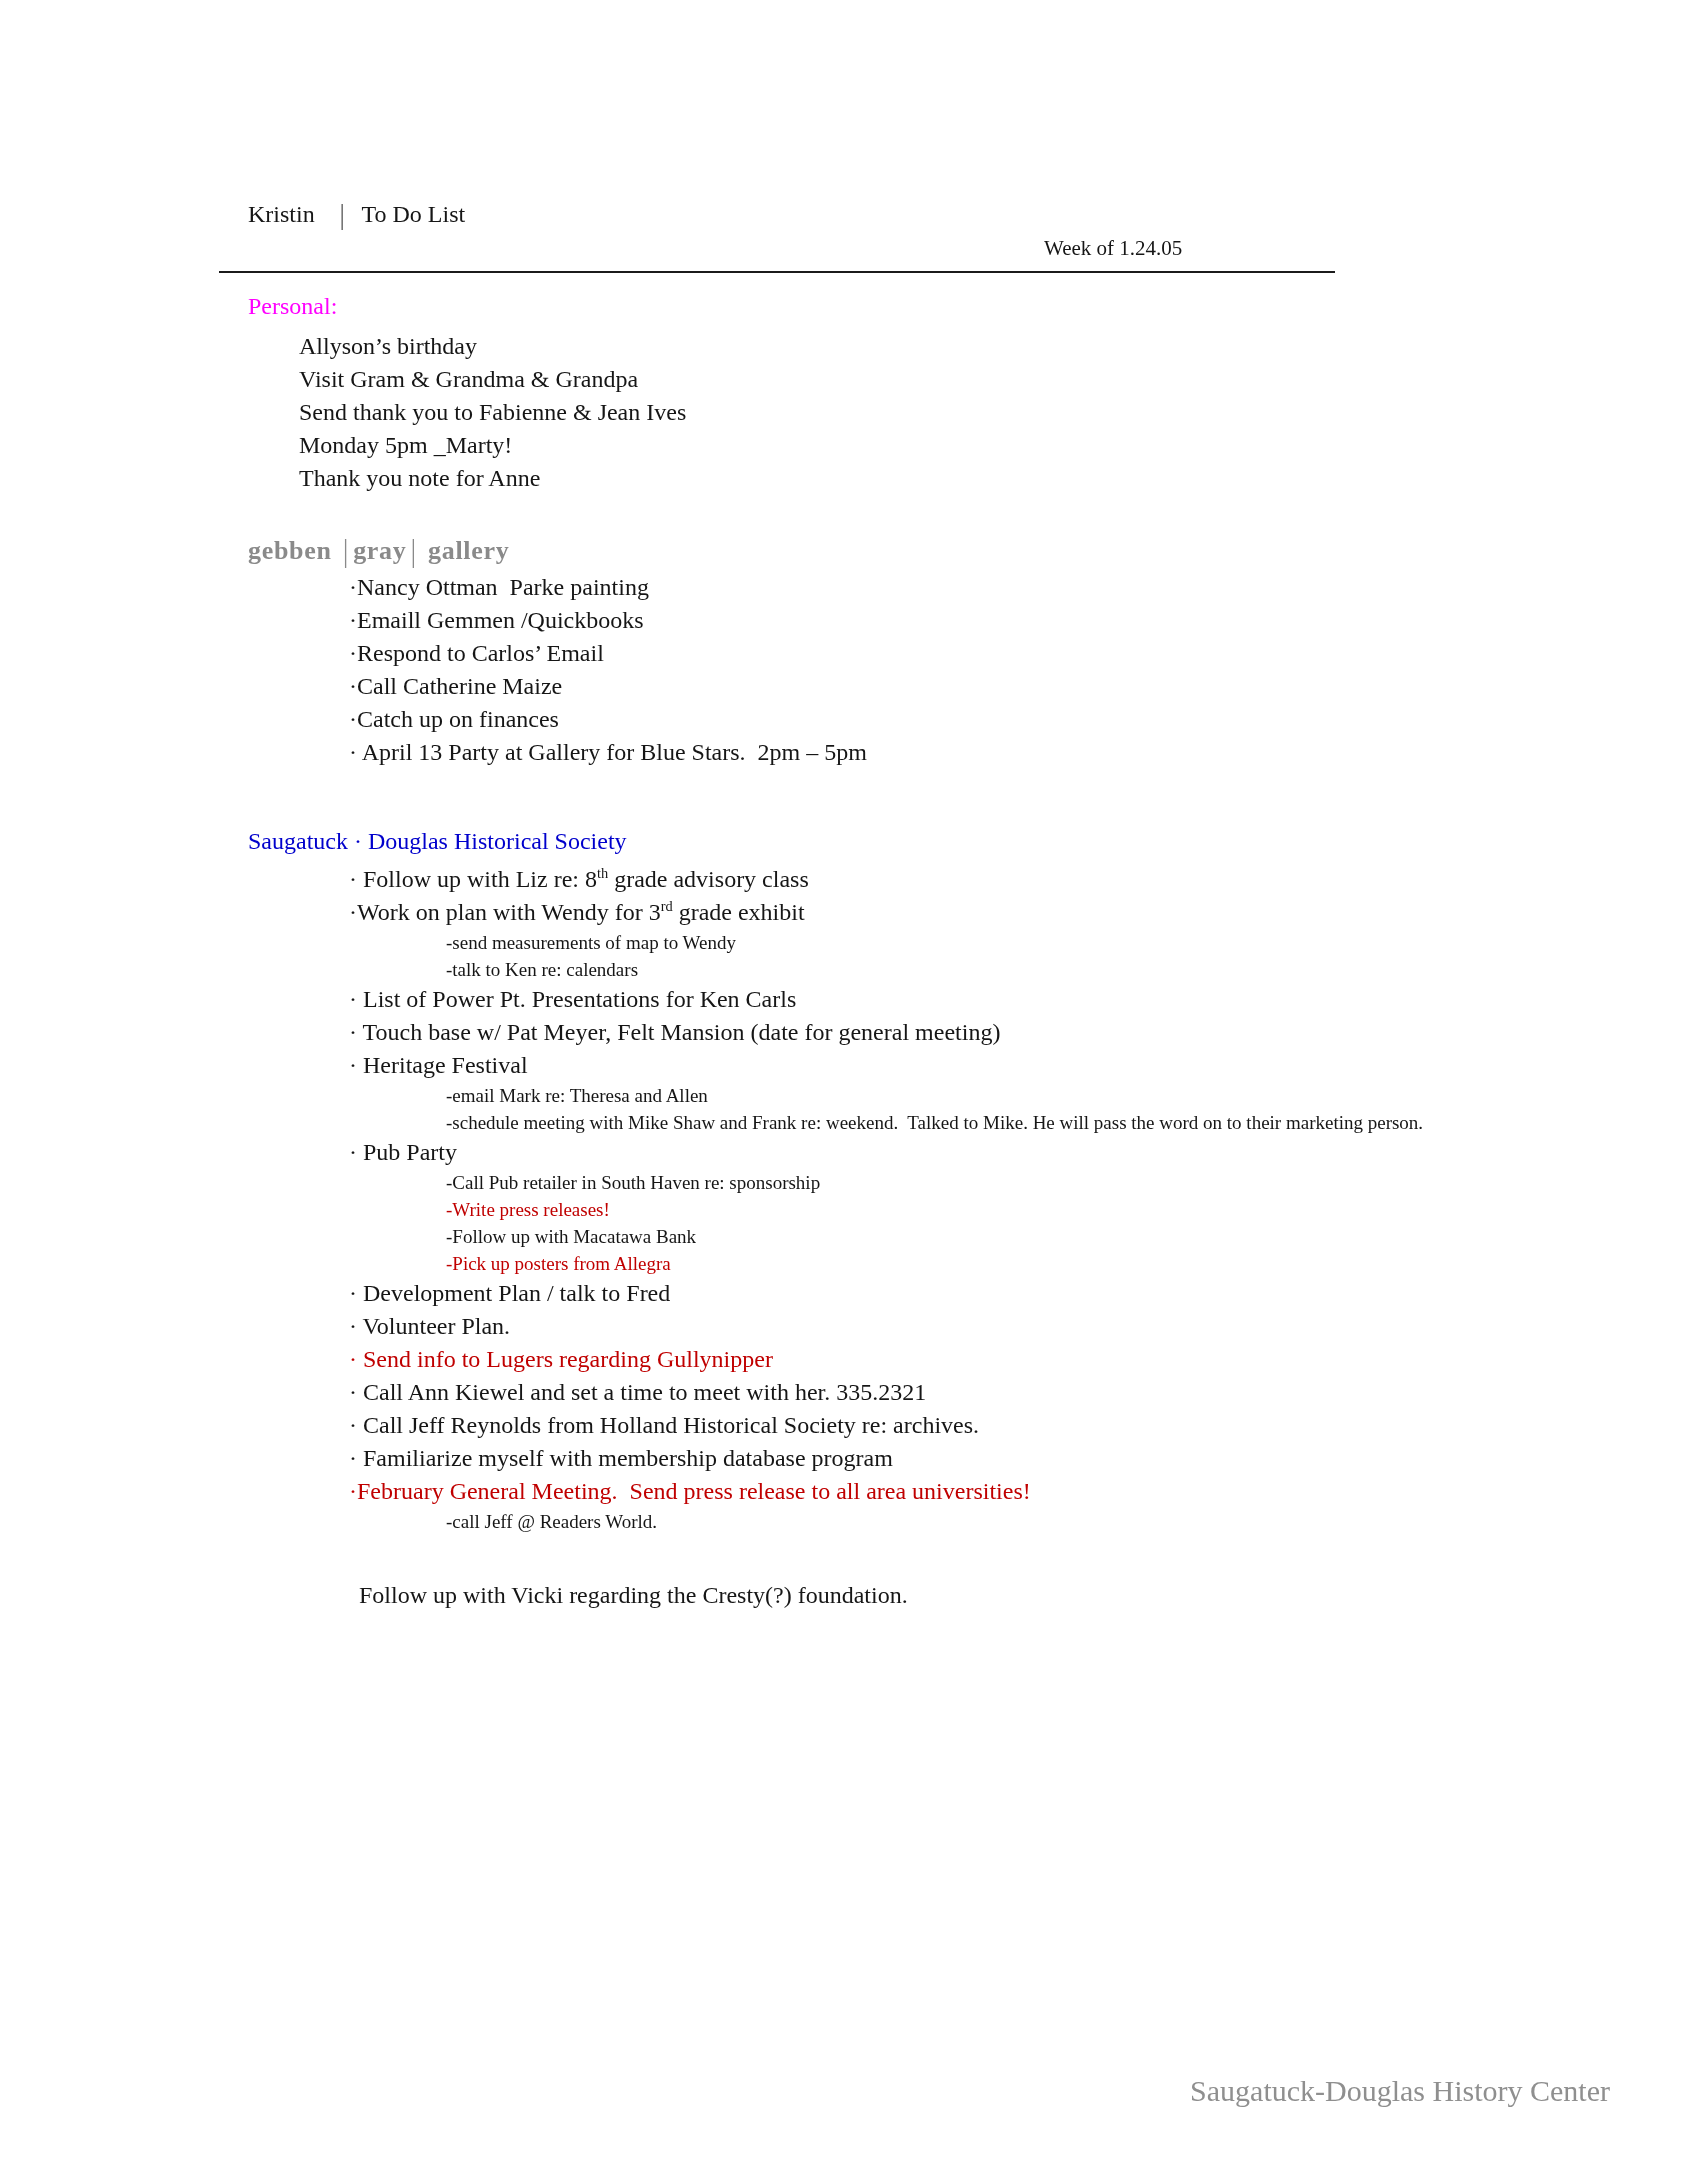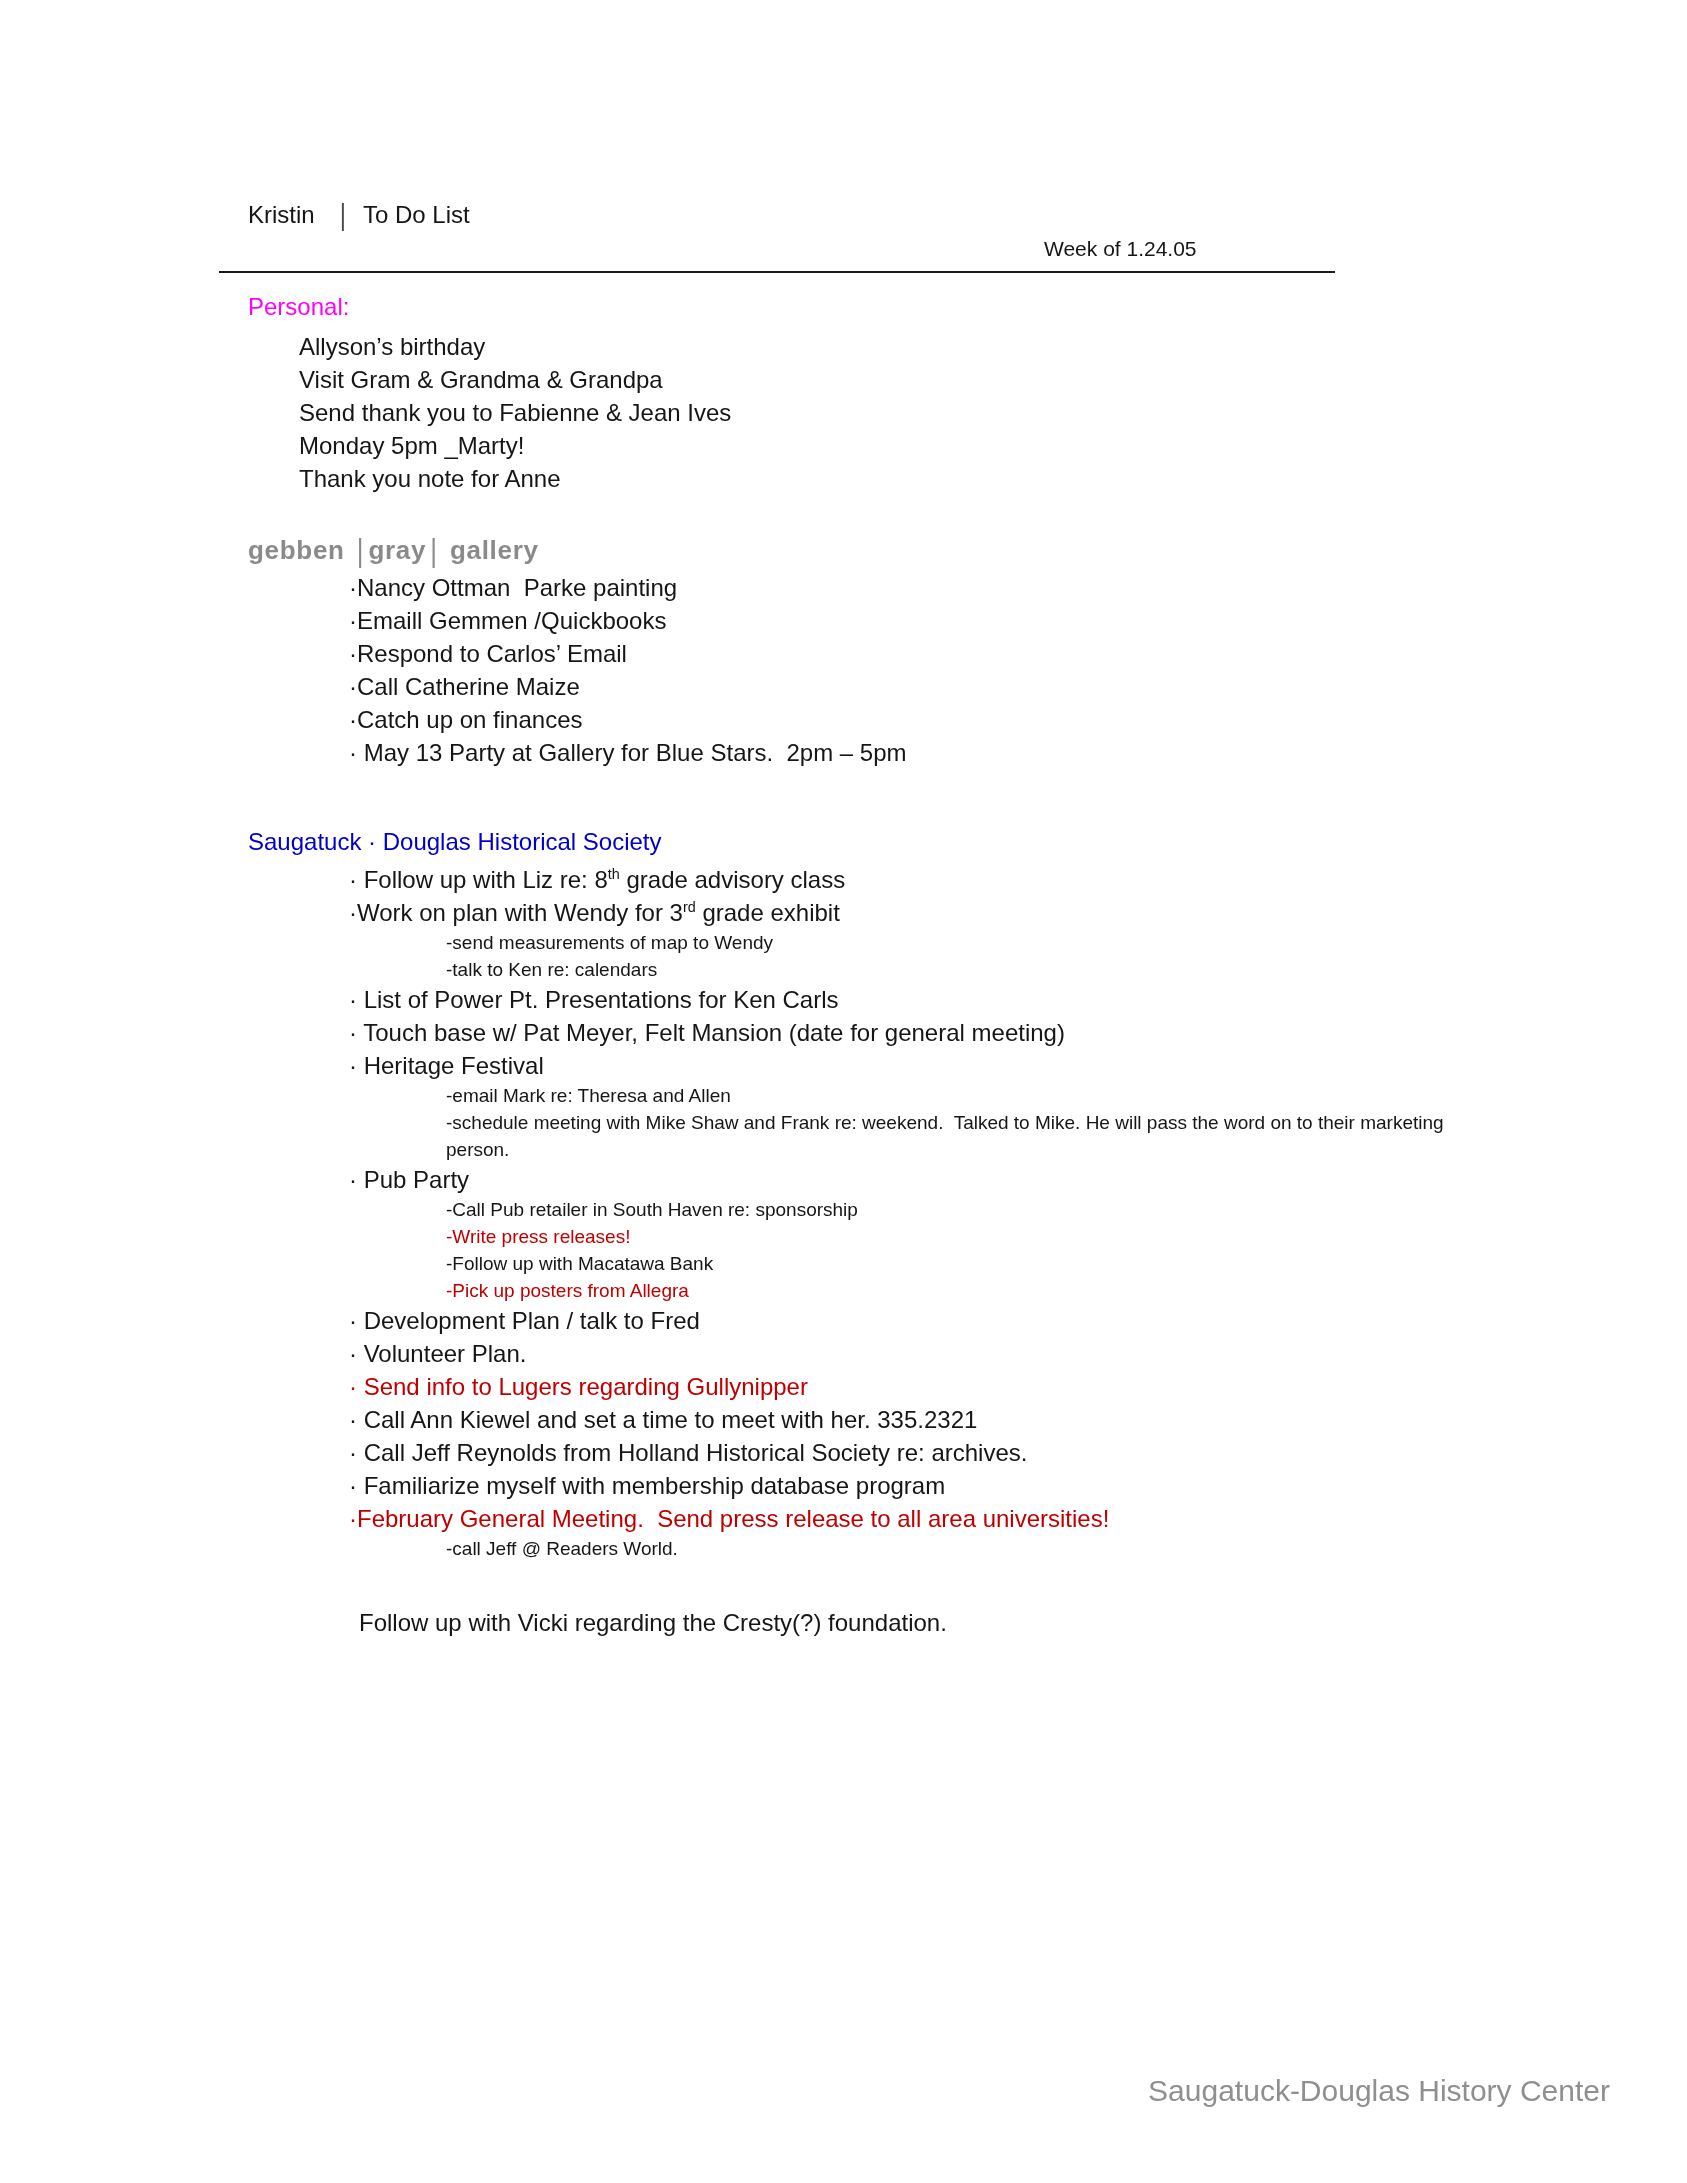--- a/index.html
+++ b/index.html
@@ -11,21 +11,21 @@
     --body-text:#161616;
     --watermark-gray:#8f8f8f;
   }
   *{box-sizing:border-box;}
   html,body{margin:0;padding:0;background:#ffffff;}
   .page{
     position:relative;
     width:1687px;
     height:2183px;
     background:#ffffff;
-    font-family:Liberation Sans, sans-serif;
+    font-family:Liberation Serif, serif;
     color:var(--body-text);
     overflow:hidden;
   }
   
   .doc-header{
     position:absolute;
     left:248px;
     top:199px;
     font-size:24px;
     line-height:31px;
@@ -136,21 +136,21 @@
       <div class="line main">Thank you note for Anne</div>
     </div>
 
     <div class="heading-gallery"><span>gebben</span> <span class="gbar">|</span><span>gray</span><span class="gbar">|</span> <span>gallery</span></div>
     <div class="gallery-items">
       <div class="line main">·Nancy Ottman  Parke painting</div>
       <div class="line main">·Emaill Gemmen /Quickbooks</div>
       <div class="line main">·Respond to Carlos’ Email</div>
       <div class="line main">·Call Catherine Maize</div>
       <div class="line main">·Catch up on finances</div>
-      <div class="line main">· May 13 Party at Gallery for Blue Stars.  2pm – 5pm</div>
+      <div class="line main">· April 13 Party at Gallery for Blue Stars.  2pm – 5pm</div>
     </div>
 
     <div class="heading-society">Saugatuck · Douglas Historical Society</div>
     <div class="society-items">
 
       <div class="line main"><span>· Follow up with Liz re: 8</span><sup>th</sup><span> grade advisory class</span></div>
 
       <div class="line main"><span>·Work on plan with Wendy for 3</span><sup>rd</sup><span> grade exhibit</span></div>
 
       <div class="line sub">-send measurements of map to Wendy</div>

